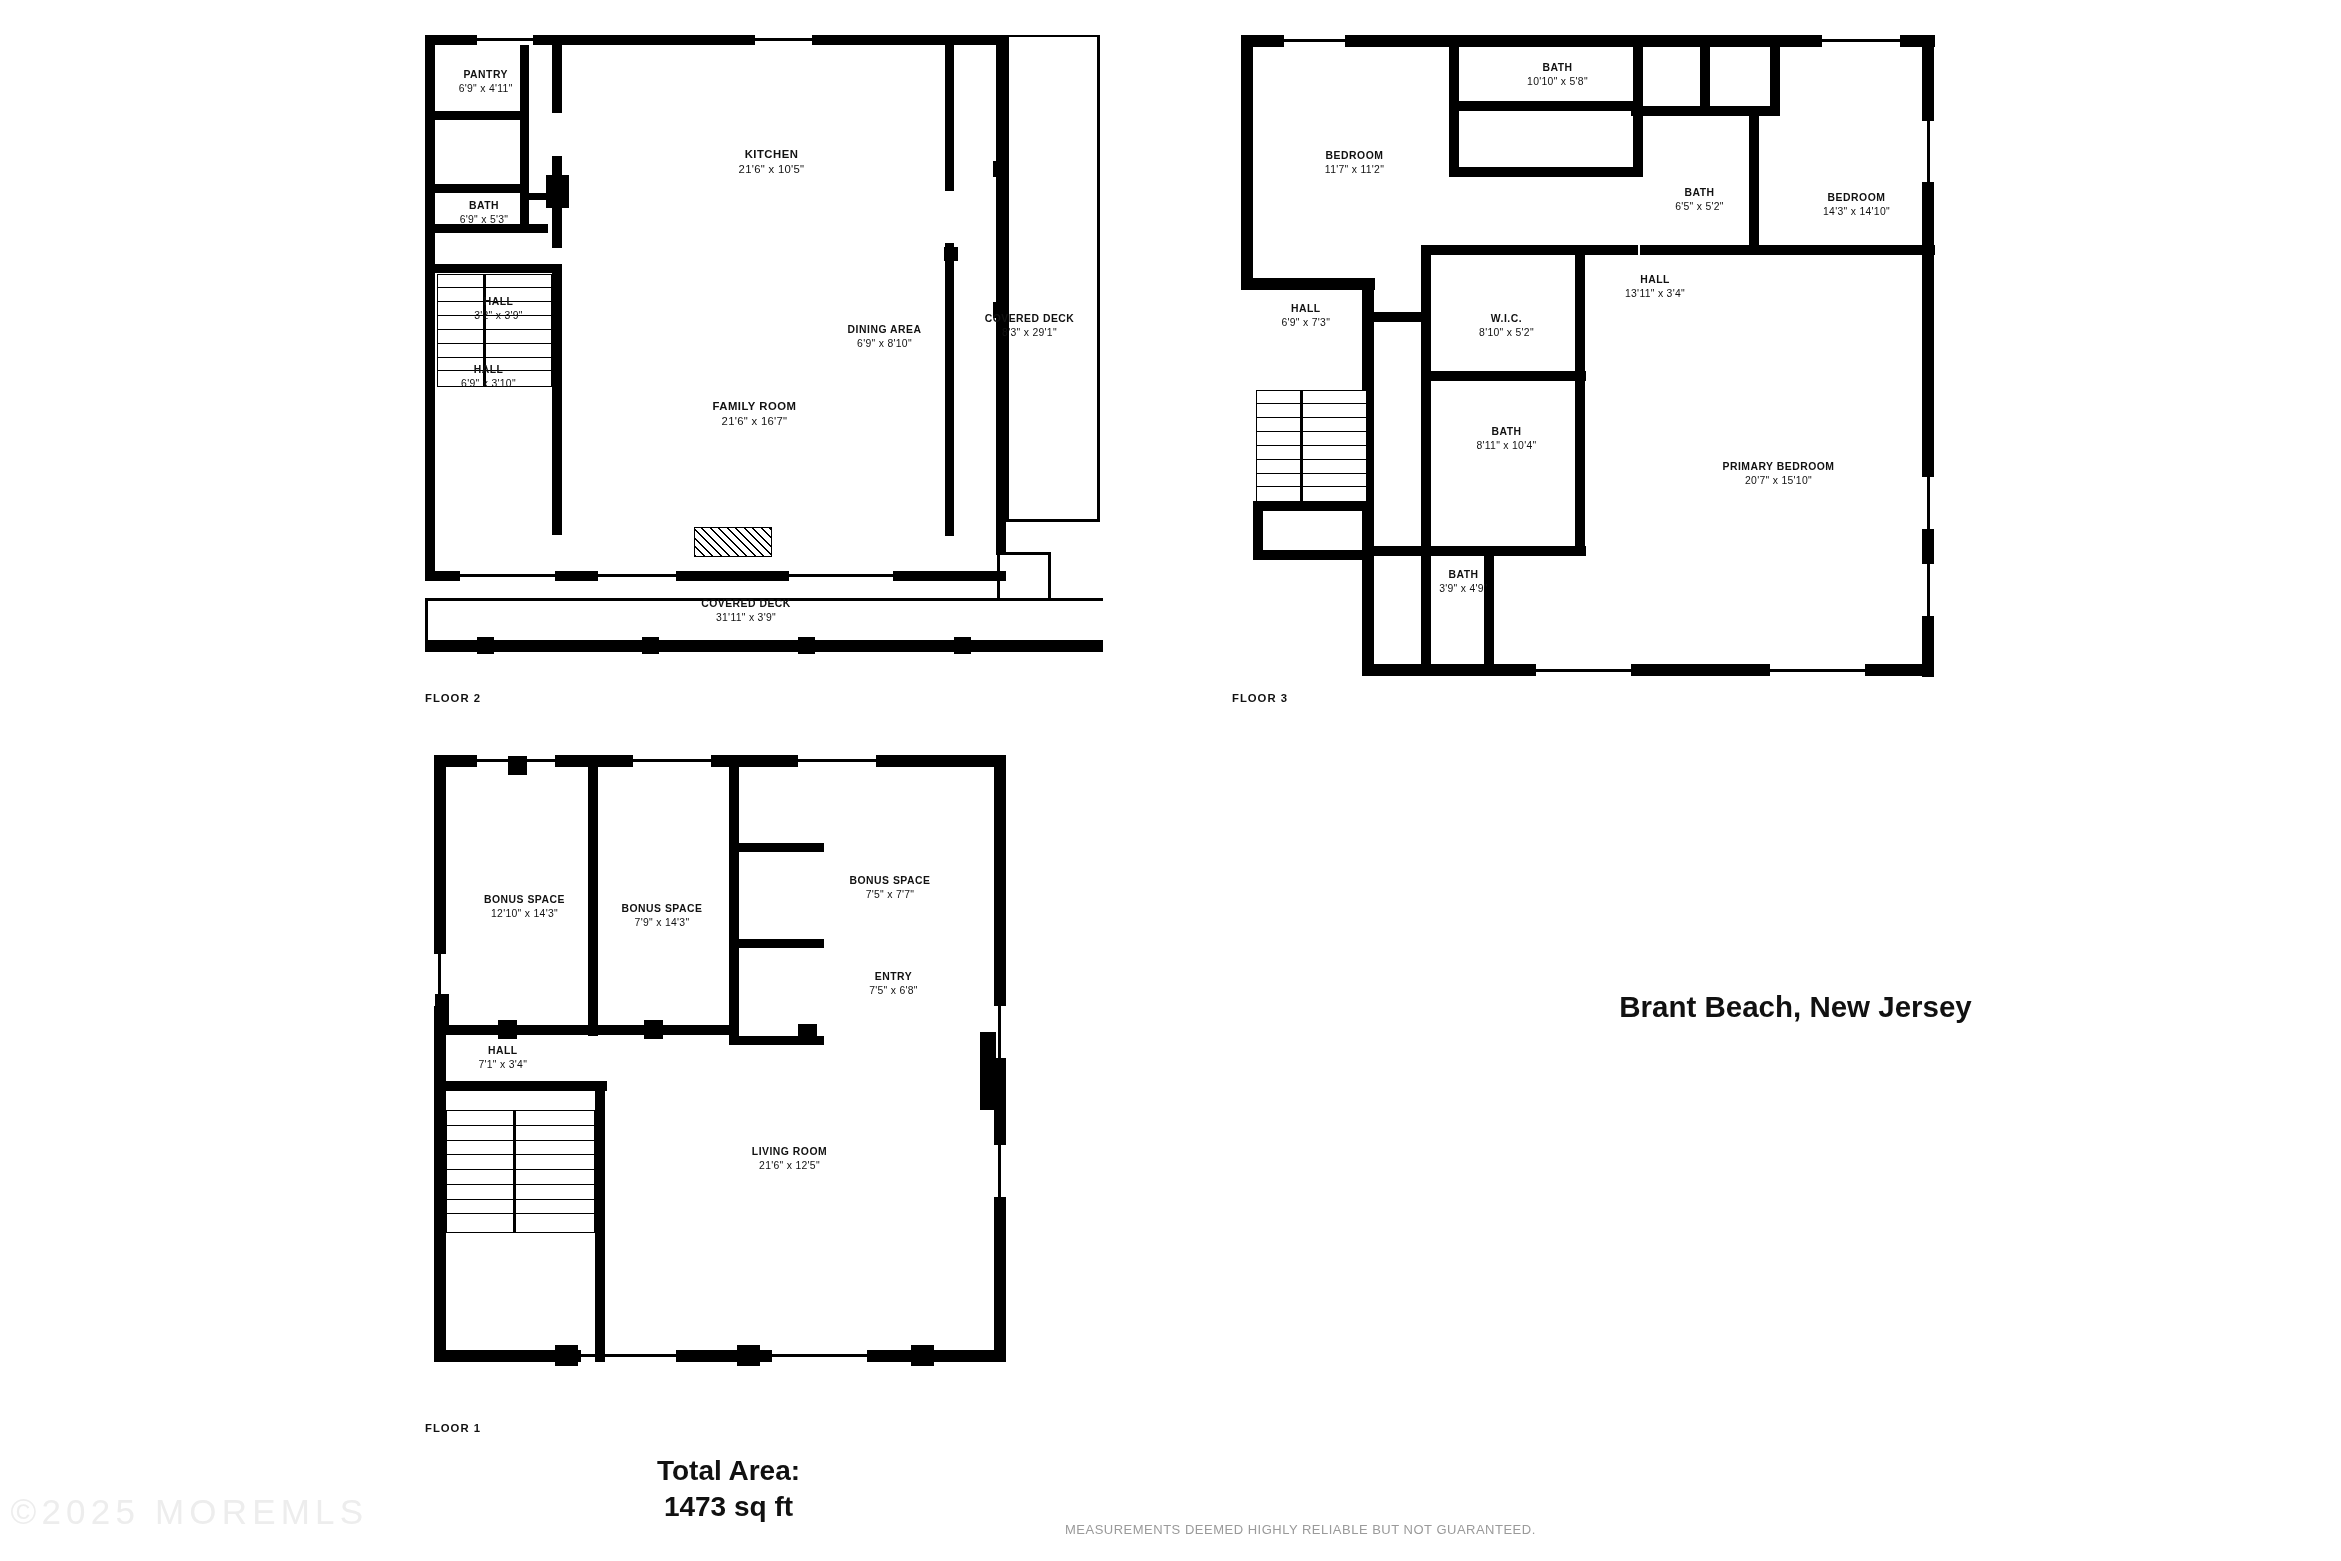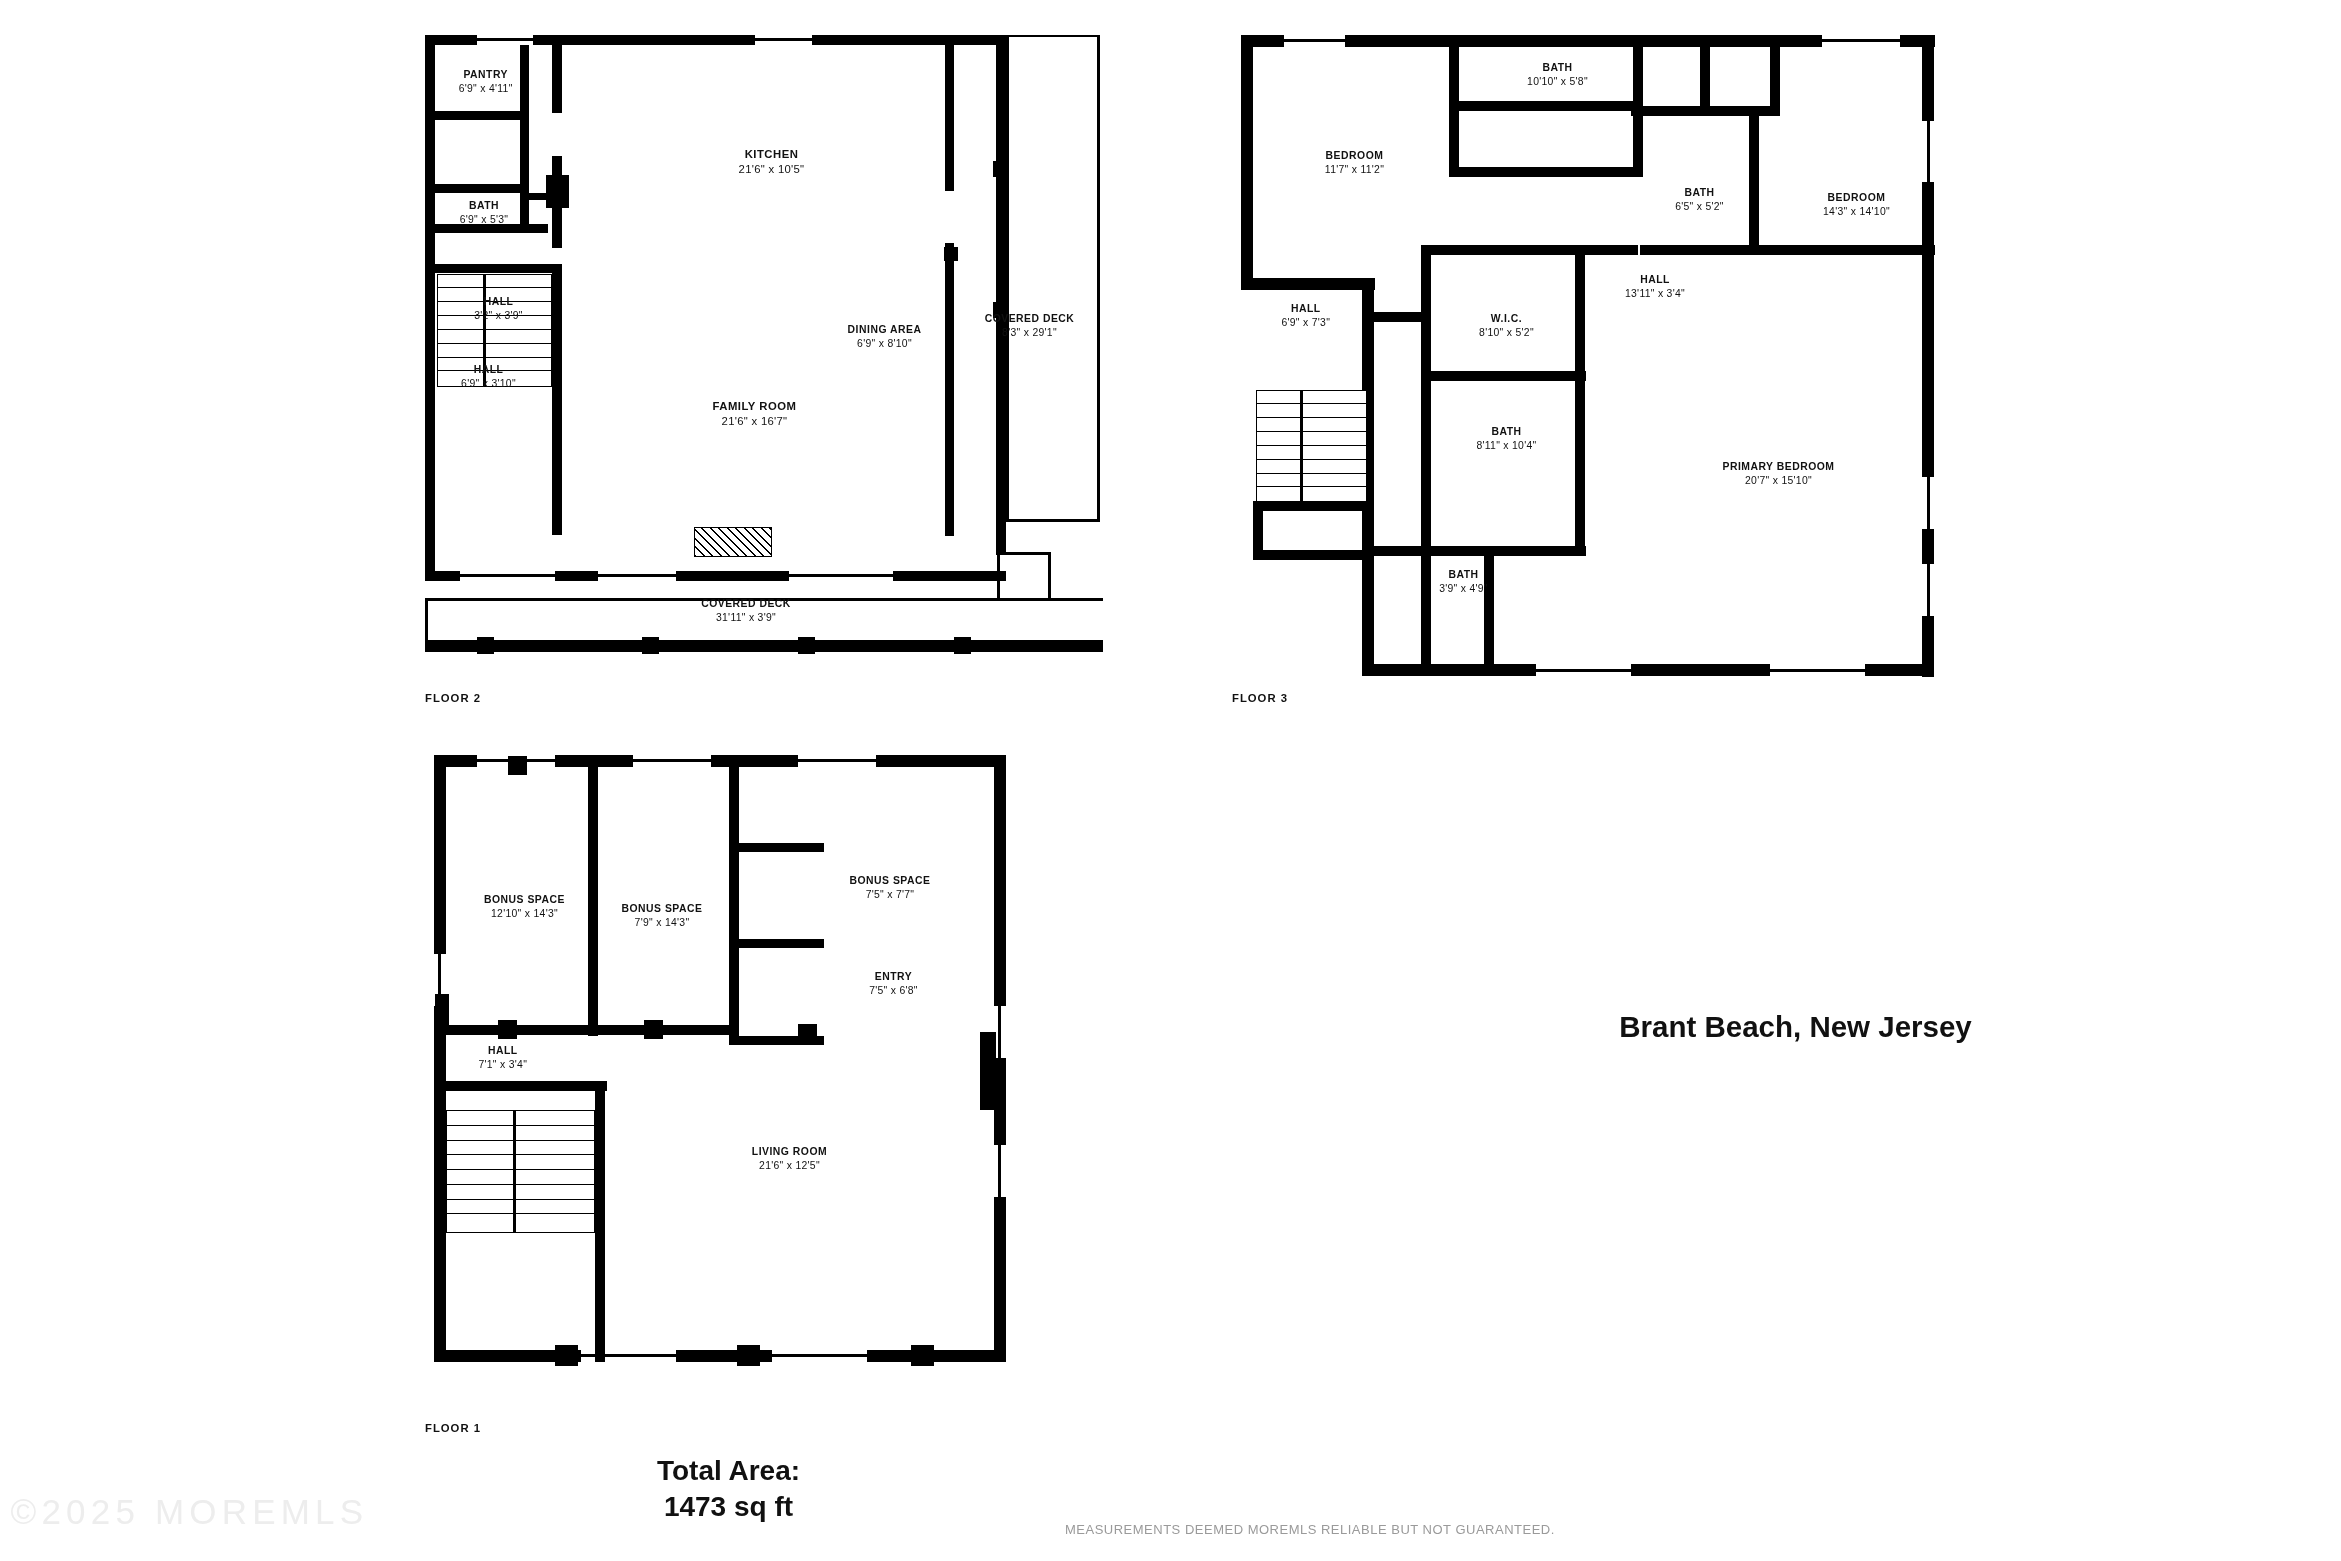--- a/index.html
+++ b/index.html
@@ -47,21 +47,21 @@
   }
 
   
   #address{
     position:absolute;
     text-align:center;
     font-weight:700;
     color:#111;
   }
   #address .l1{font-size:29.5px;line-height:1.25;}
-  #address .l2{font-size:29.5px;line-height:1.25;margin-top:20px;}
+  #address .l2{font-size:29.5px;line-height:1.25;}
 
   #total{
     position:absolute;
     text-align:center;
     font-weight:700;
     color:#111;
   }
   #total .t1{font-size:28px;line-height:1.3;}
   #total .t2{font-size:28px;line-height:1.3;}
 
@@ -397,16 +397,16 @@
 
 <div id="address" style="left:1492px;top:989px;width:607px;">
   <div class="l2">Brant Beach, New Jersey</div>
 </div>
 
 <div id="total" style="left:555px;top:1453px;width:347px;">
   <div class="t1">Total Area:</div>
   <div class="t2">1473 sq ft</div>
 </div>
 
-<div id="disclaimer" style="left:1065px;top:1522px;">MEASUREMENTS DEEMED MOREMLS RELIABLE BUT NOT GUARANTEED.</div>
+<div id="disclaimer" style="left:1065px;top:1522px;">MEASUREMENTS DEEMED HIGHLY RELIABLE BUT NOT GUARANTEED.</div>
 
 <div id="watermark" style="left:10.4px;top:1492px;">©2025 MOREMLS</div>
 
 
 </body></html>

